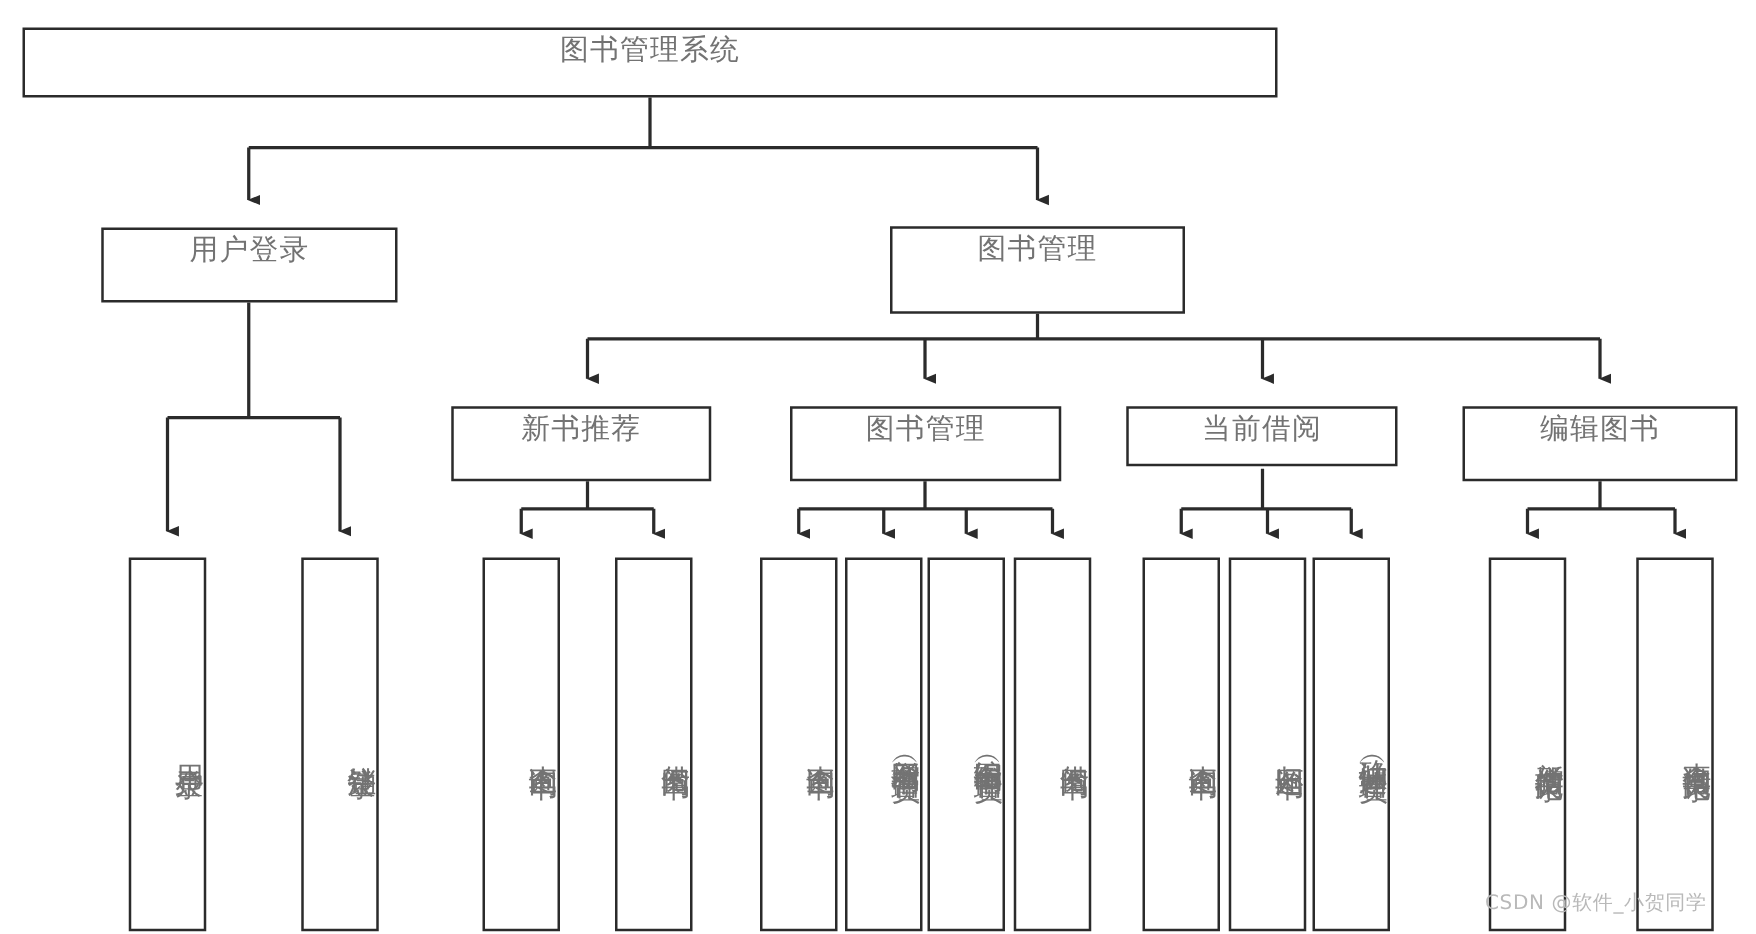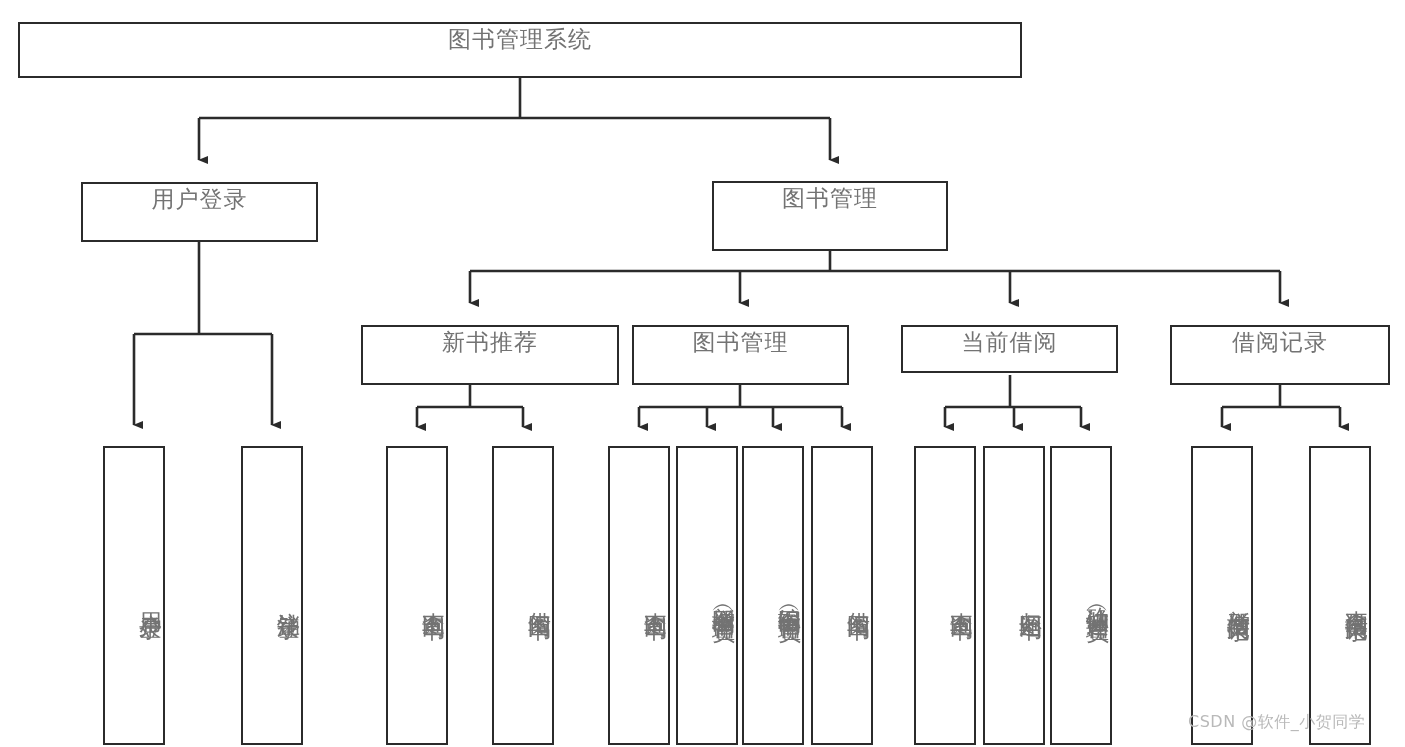--- a/index.html
+++ b/index.html
@@ -118,31 +118,31 @@
     <span>图书管理系统</span>
   </div>
 
   <div class="node node-h" style="left:81px; top:172px; width:237px; height:60px;">
     <span>用户登录</span>
   </div>
   <div class="node node-h" style="left:712px; top:171px; width:236px; height:70px;">
     <span>图书管理</span>
   </div>
 
-  <div class="node node-h" style="left:361px; top:315px; width:258px; height:60px;">
+  <div class="node node-h" style="left:361px; top:315px; width:208px; height:60px;">
     <span>新书推荐</span>
   </div>
   <div class="node node-h" style="left:632px; top:315px; width:217px; height:60px;">
     <span>图书管理</span>
   </div>
   <div class="node node-h" style="left:901px; top:315px; width:217px; height:48px;">
     <span>当前借阅</span>
   </div>
   <div class="node node-h" style="left:1170px; top:315px; width:220px; height:60px;">
-    <span>借阅记录</span>
+    <span>编辑图书</span>
   </div>
 
   <div class="node node-v" style="left:103px; top:436px; width:62px; height:299px;">
     <span>用户登录</span>
   </div>
   <div class="node node-v" style="left:241px; top:436px; width:62px; height:299px;">
     <span>注销登录</span>
   </div>
 
   <div class="node node-v" style="left:386px; top:436px; width:62px; height:299px;">

